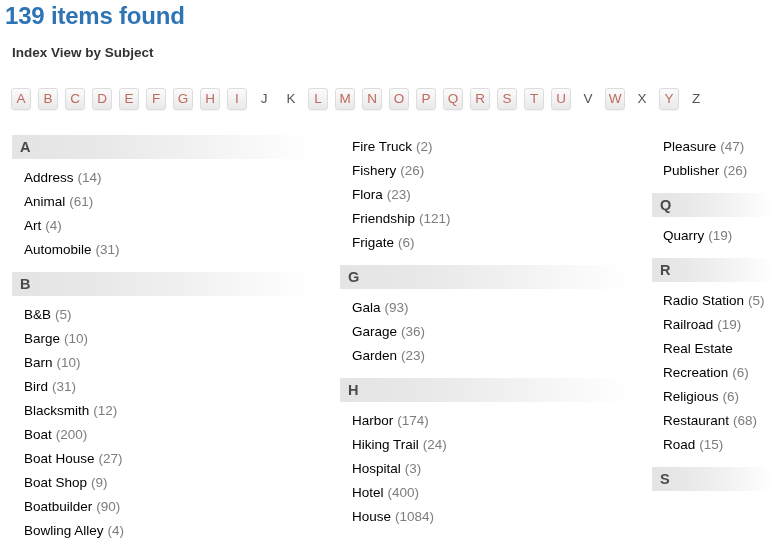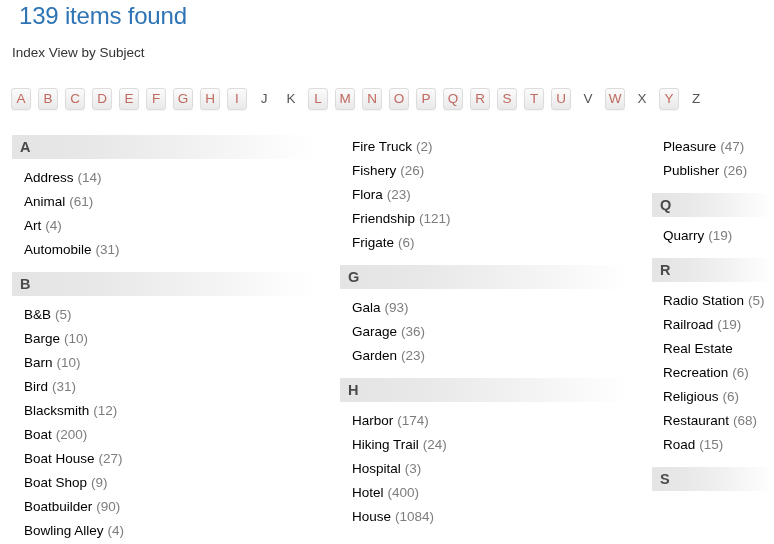--- a/index.html
+++ b/index.html
@@ -19,35 +19,35 @@
   .page {
     position: relative;
     width: 774px;
     height: 544px;
     overflow: hidden;
   }
 
   
   .page-title {
     position: absolute;
-    left: 19px;
+    left: 5px;
     top: 1px;
     font-size: 24px;
-    font-weight: normal;
+    font-weight: bold;
     color: #2e74b5;
     letter-spacing: -0.2px;
     line-height: 30px;
     white-space: nowrap;
   }
   .subtitle {
     position: absolute;
     left: 12px;
     top: 44px;
     font-size: 13.5px;
-    font-weight: normal;
+    font-weight: bold;
     color: #333333;
     line-height: 18px;
     white-space: nowrap;
   }
 
   
   .alpha-bar {
     position: absolute;
     left: 11px;
     top: 85px;

